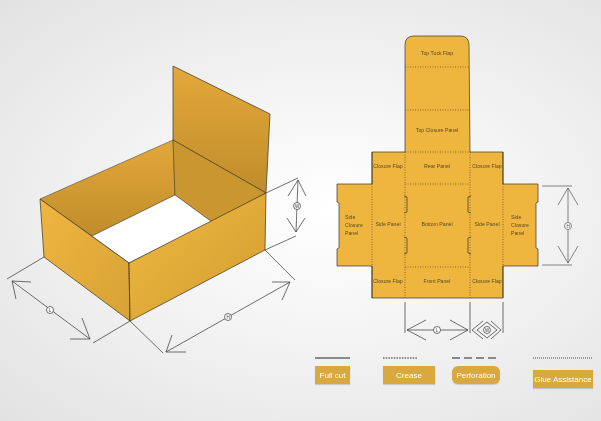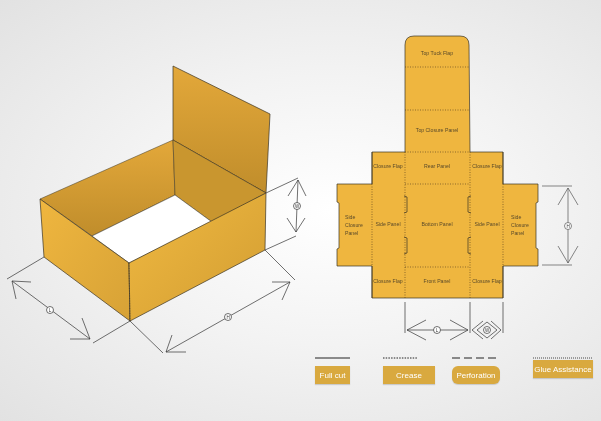--- a/index.html
+++ b/index.html
@@ -161,13 +161,13 @@
     <line x1="315" y1="358" x2="350" y2="358" stroke-width="1"></line>
     <line x1="383" y1="358" x2="418" y2="358" stroke-width="1" stroke-dasharray="1.5,1.2"></line>
     <line x1="452" y1="358" x2="500" y2="358" stroke-width="1.2" stroke-dasharray="8,4"></line>
     <line x1="533" y1="358" x2="593" y2="358" stroke-width="0.8" stroke-dasharray="1,1"></line>
   </g>
 </svg>
 
 <div class="legend-btn" style="left:315px; top:366px; width:35px;">Full cut</div>
 <div class="legend-btn" style="left:383px; top:366px; width:52px;">Crease</div>
 <div class="legend-btn" style="left:452px; top:366px; width:48px;border-radius:6px;">Perforation</div>
-<div class="legend-btn" style="left:533px; top:360px; width:60px;">Glue Assistance</div>
+<div class="legend-btn" style="left:533px; top:370px; width:60px;">Glue Assistance</div>
 
 </body></html>

